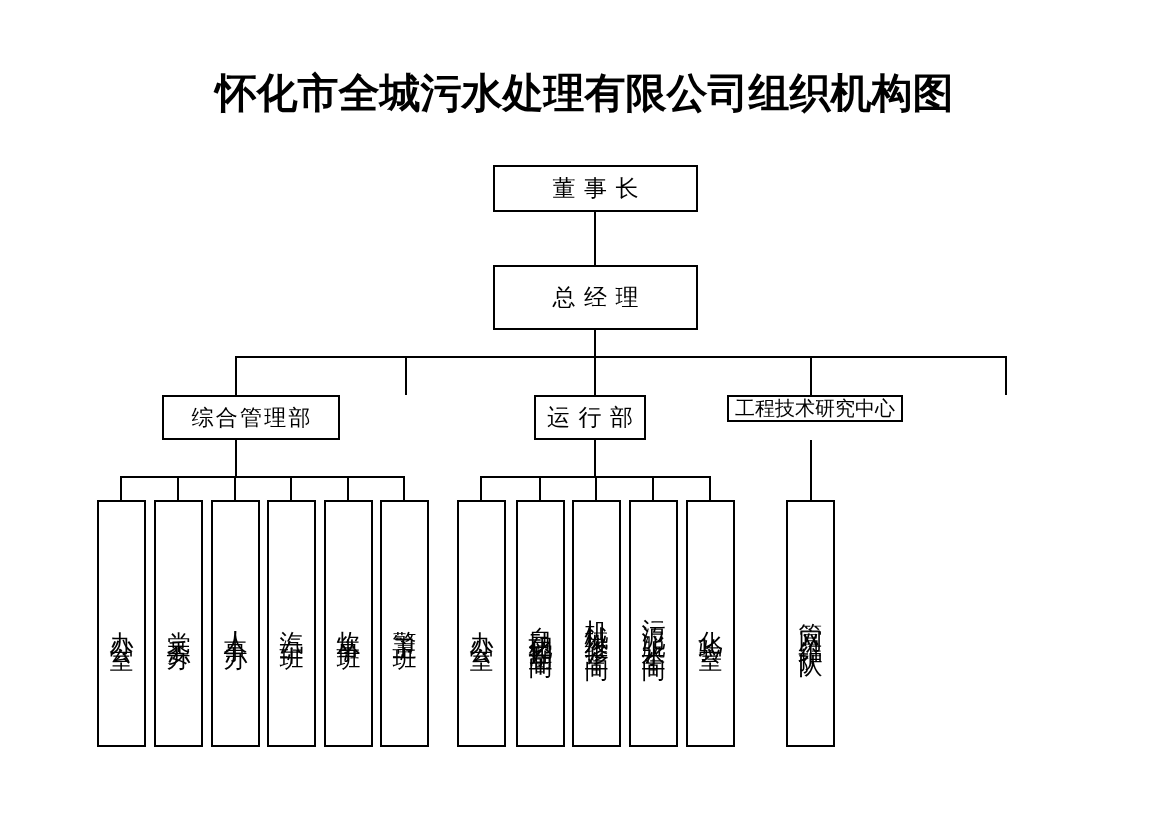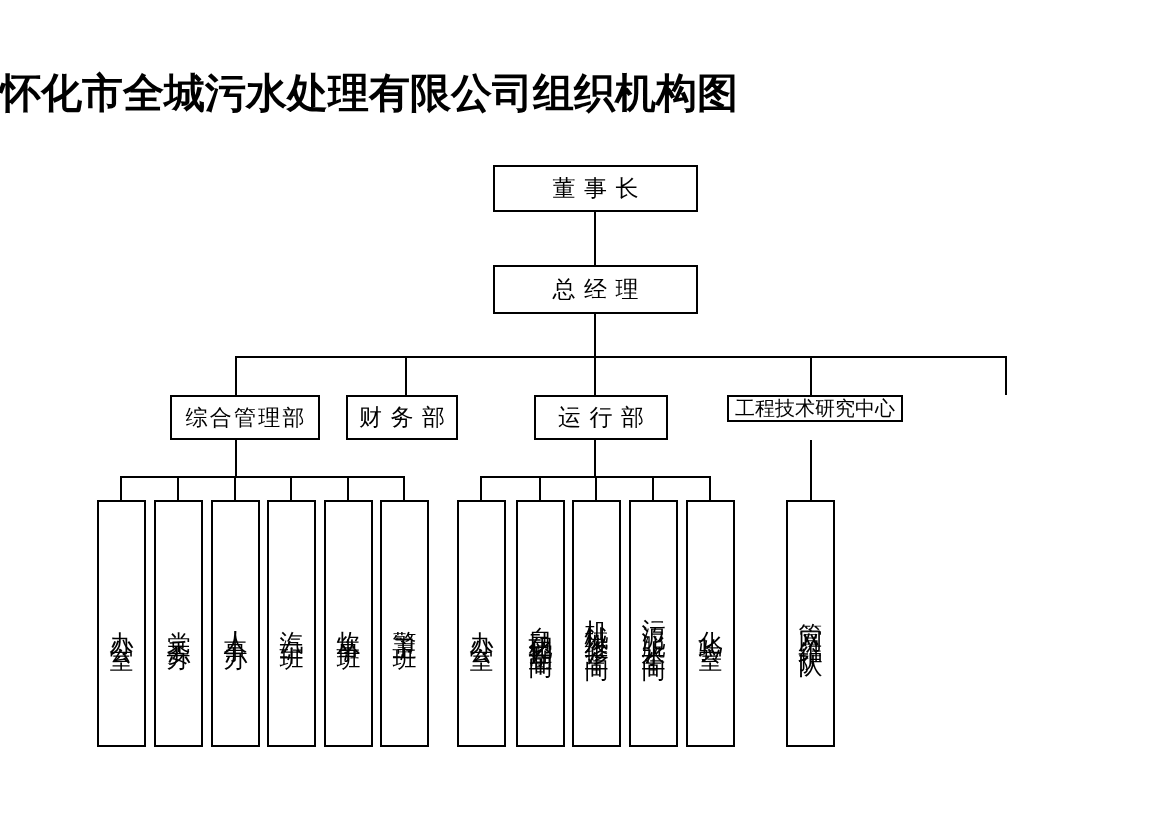--- a/index.html
+++ b/index.html
@@ -10,21 +10,21 @@
     background: #ffffff;
     font-family: "Liberation Serif", serif;
     color: #000;
     overflow: hidden;
   }
   .title {
     position: absolute;
     top: 72px; left: 0;
     width: 100%;
     margin: 0;
-    text-align: left;
+    text-align: center;
     font-size: 41px;
     font-weight: bold;
     line-height: 1.05;
     letter-spacing: 0px;
   }
   .box {
     position: absolute;
     box-sizing: border-box;
     border: 2px solid #000;
     background: #fff;
@@ -80,31 +80,28 @@
   <div class="vline" style="left:539px;top:476px;height:24px"></div>
   <div class="vline" style="left:595px;top:476px;height:24px"></div>
   <div class="vline" style="left:652px;top:476px;height:24px"></div>
   <div class="vline" style="left:709px;top:476px;height:24px"></div>
 
   <div class="vline" style="left:810px;top:440px;height:60px"></div>
 
   <div class="box" style="left:493px;top:165px;width:205px;height:47px">
     <span class="lbl ls37">董事长</span>
   </div>
-  <div class="box" style="left:493px;top:265px;width:205px;height:49px">
+  <div class="box" style="left:493px;top:265px;width:205px;height:65px">
     <span class="lbl ls37">总经理</span>
   </div>
 
-  <div class="box" style="left:170px;top:395px;width:150px;height:45px">
+  <div class="box" style="left:162px;top:395px;width:178px;height:45px">
     <span class="lbl ls10">综合管理部</span>
   </div>
-  <div class="box" style="left:346px;top:395px;width:112px;height:45px">
-    <span class="lbl ls37">财务部</span>
-  </div>
-  <div class="box" style="left:534px;top:395px;width:134px;height:45px">
+  <div class="box" style="left:534px;top:395px;width:112px;height:45px">
     <span class="lbl ls37">运行部</span>
   </div>
   <div class="box" style="left:727px;top:395px;width:176px;height:27px">
     <span class="lbl ls00">工程技术研究中心</span>
   </div>
 
   <div class="box" style="left:97px;top:500px;width:49px;height:247px">
     <span class="vtext">办公室</span>
   </div>
   <div class="box" style="left:154px;top:500px;width:49px;height:247px">

